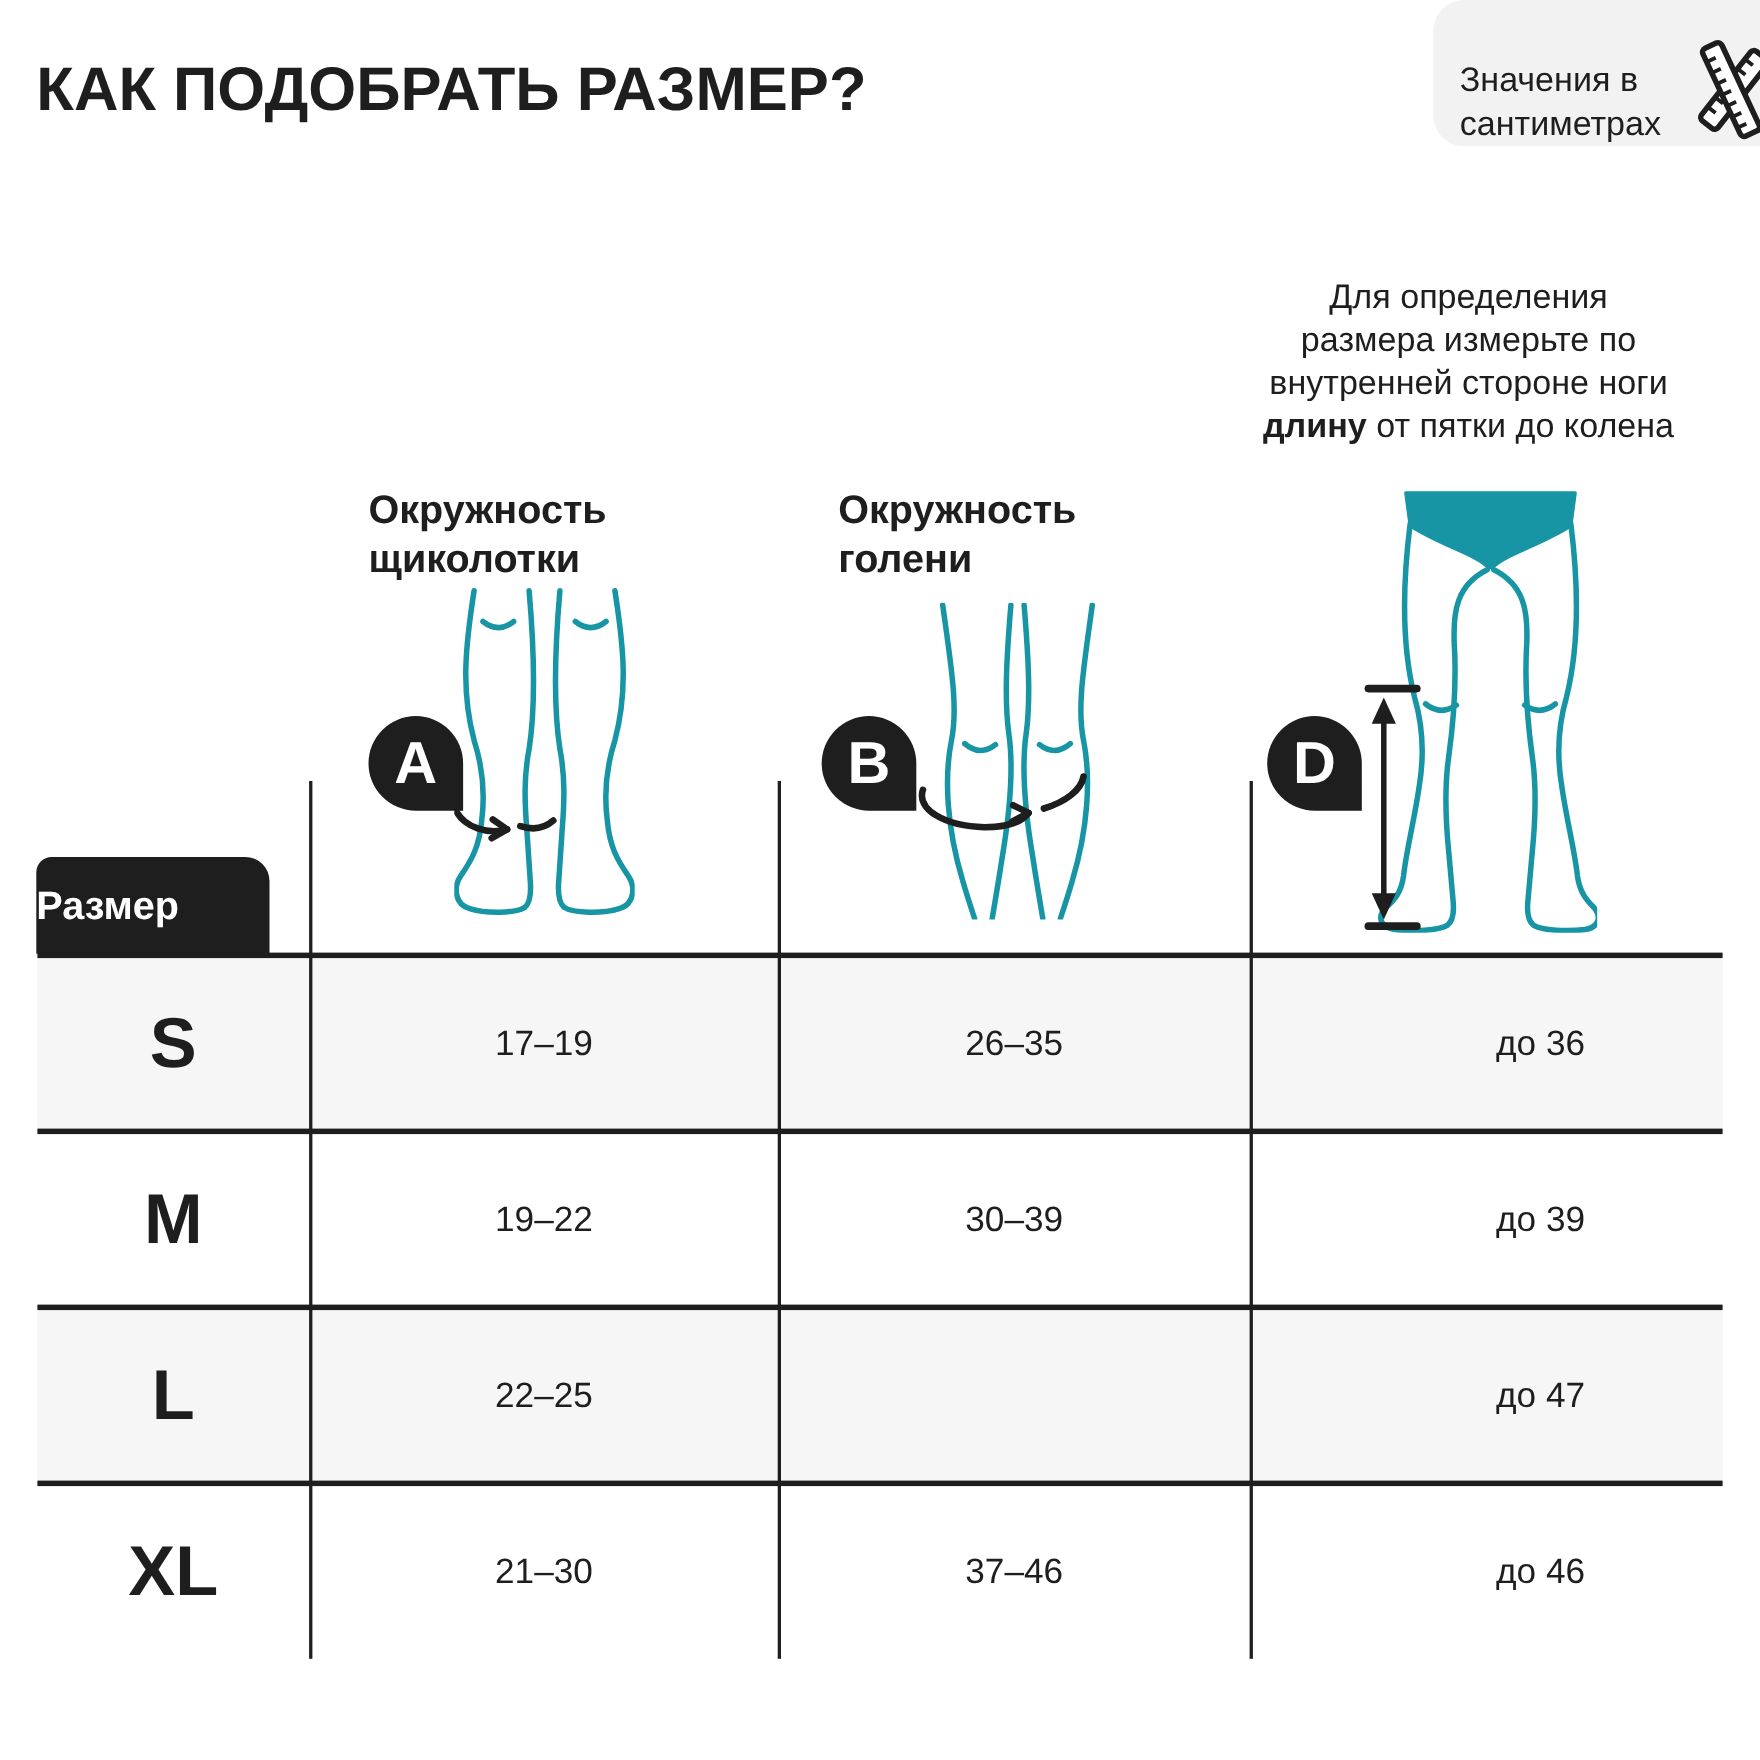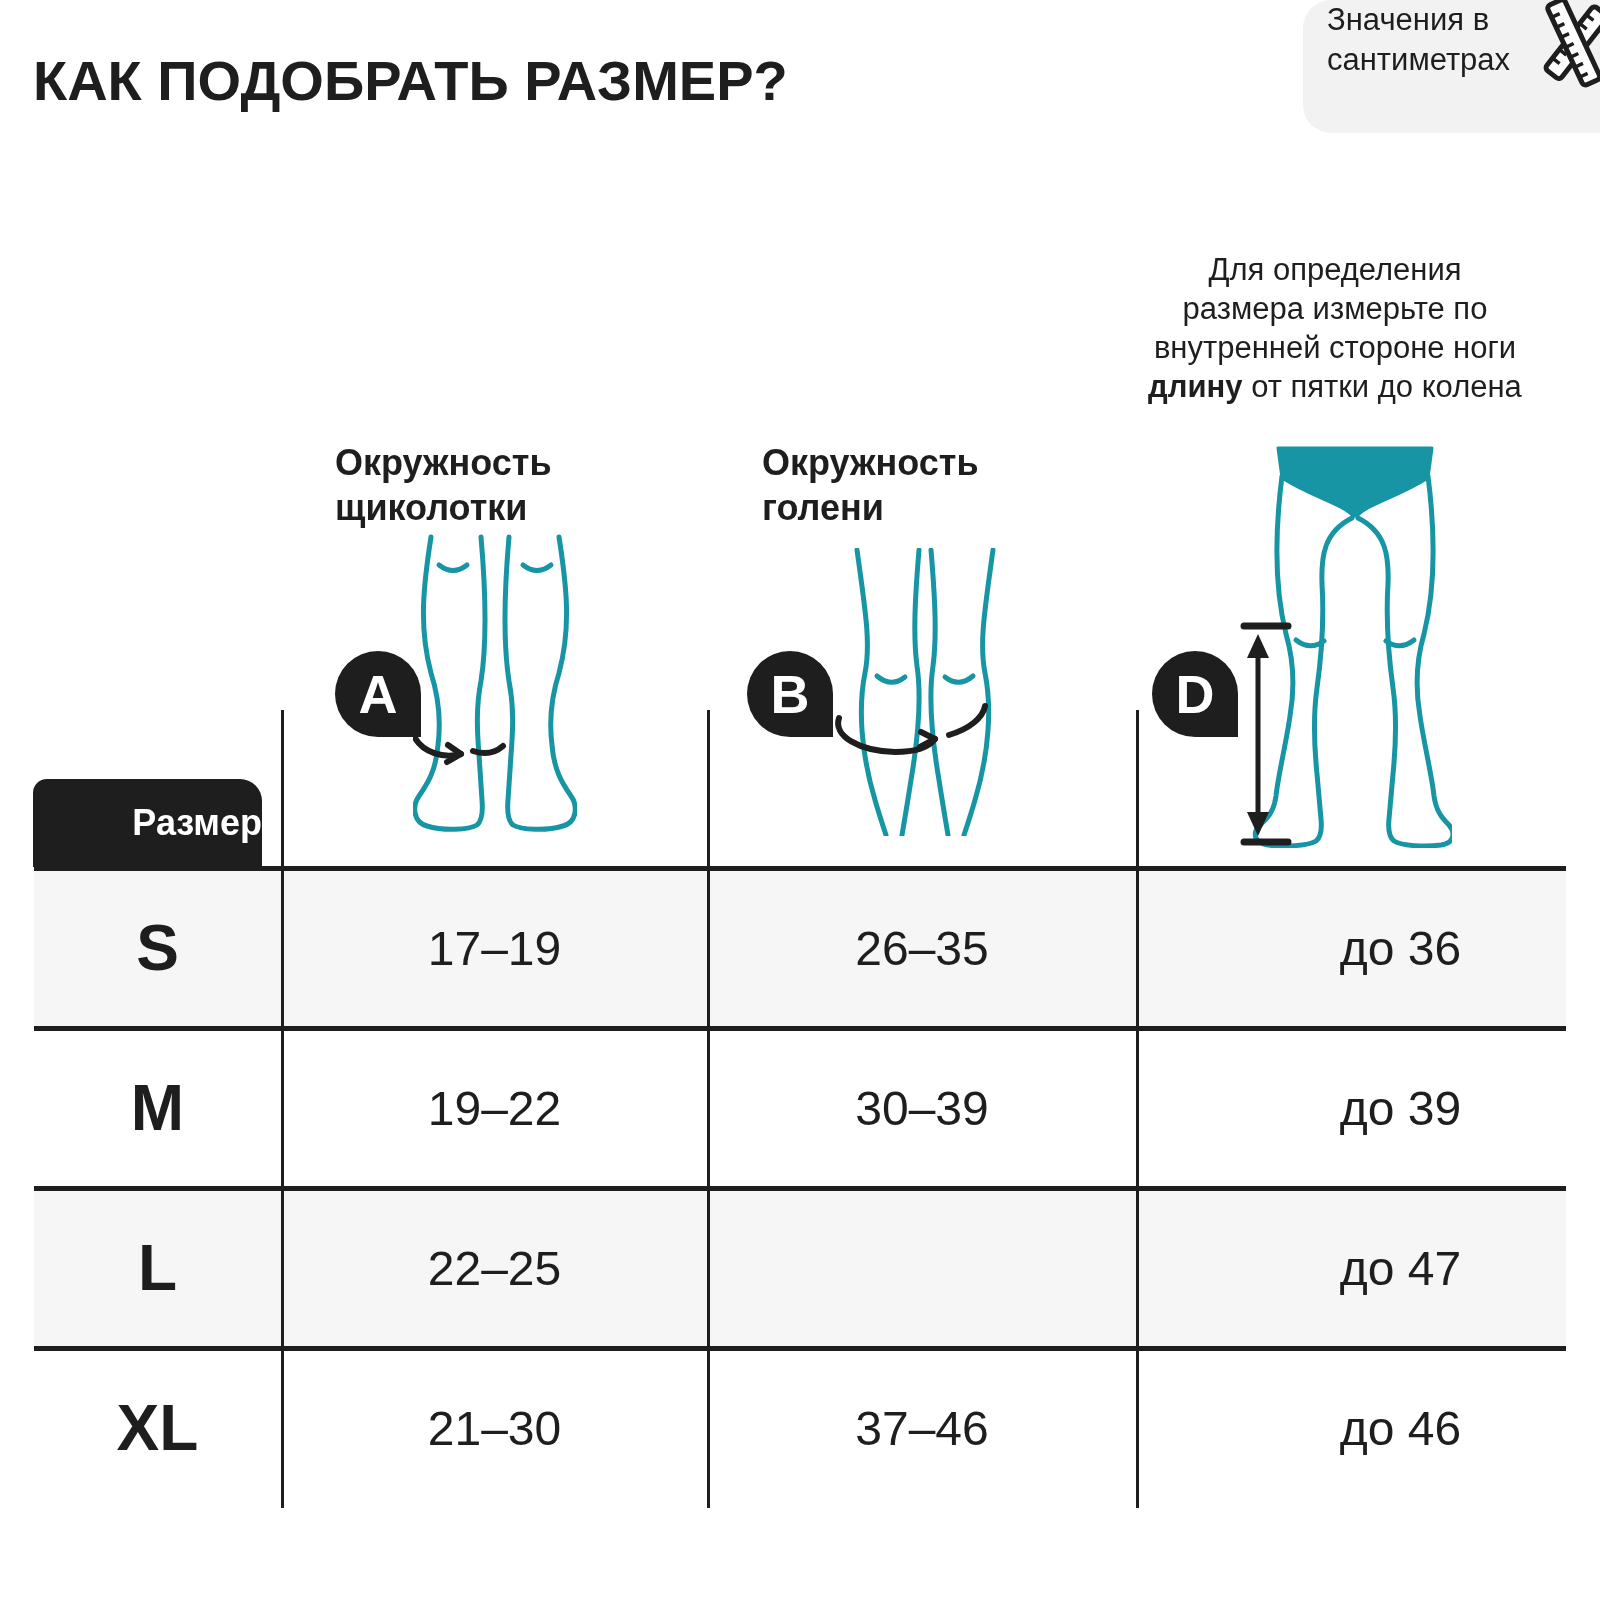--- a/index.html
+++ b/index.html
@@ -6,21 +6,21 @@
   .canvas{
     position:relative;width:1600px;height:1600px;background:#ffffff;overflow:hidden;
     font-family:"Liberation Sans", sans-serif;color:#1E1E1E;
   }
   .abs{position:absolute;}
   
   .page-title{left:33px;top:48px;font-size:56px;font-weight:bold;letter-spacing:0px;white-space:nowrap;}
   
   .units-badge{
     left:1303px;top:0;width:297px;height:133px;background:#F2F2F2;
-    border-radius:28px 0 0 28px;display:flex;align-items:flex-start;gap:22px;
+    border-radius:28px 0 0 28px;display:flex;align-items:flex-end;gap:22px;
     padding-left:24px;box-sizing:border-box;
   }
   .units-text{font-size:31px;line-height:40px;}
   .ruler-icon{flex:0 0 auto;margin-top:-6px;}
   
   .instruction{left:1095px;top:250px;width:480px;text-align:center;font-size:31px;line-height:39px;}
   .instruction b{font-weight:bold;}
   
   .col-header{width:320px;text-align:left;font-size:36px;line-height:45px;font-weight:bold;}
   .col-header.a{left:335px;top:440px;}
@@ -37,26 +37,26 @@
   .badge-d{left:1152px;top:651px;}
   
   .vline{width:3px;background:#1E1E1E;top:710px;height:798px;z-index:1;}
   .v1{left:281px;} .v2{left:707px;} .v3{left:1136px;}
   .hline{left:34px;width:1532px;height:5px;background:#1E1E1E;z-index:2;}
   .h0{top:866px;} .h1{top:1026px;} .h2{top:1186px;} .h3{top:1346px;}
   .rowband{left:34px;width:1532px;height:155px;background:#F6F6F6;z-index:0;}
   .band-s{top:871px;} .band-l{top:1191px;}
   
   .size-chip{
-    left:33px;top:779px;width:229px;height:88px;background:#1E1E1E;color:#fff;
-    border-radius:14px 22px 0 0;display:flex;align-items:center;justify-content:flex-end;
+    left:33px;top:779px;width:212px;height:88px;background:#1E1E1E;color:#fff;
+    border-radius:14px 22px 0 0;display:flex;align-items:center;justify-content:flex-start;
     font-size:36px;font-weight:bold;z-index:3;
   }
   
-  .cell{display:flex;align-items:center;justify-content:center;height:156px;z-index:2;font-size:48px;}
+  .cell{display:flex;align-items:center;justify-content:center;height:156px;z-index:2;font-size:32px;}
   .c0{left:34px;width:247px;font-size:64px;font-weight:bold;}
   .c1{left:282px;width:425px;}
   .c2{left:668px;width:508px;}
   .c3{left:1186px;width:429px;}
   .r0{top:870px;} .r1{top:1030px;} .r2{top:1190px;} .r3{top:1350px;}
   
   .legs{z-index:0;}
   .legs-a{left:413px;top:533px;}
   .legs-b{left:833px;top:548px;}
   .legs-d{left:1240px;top:444px;}

